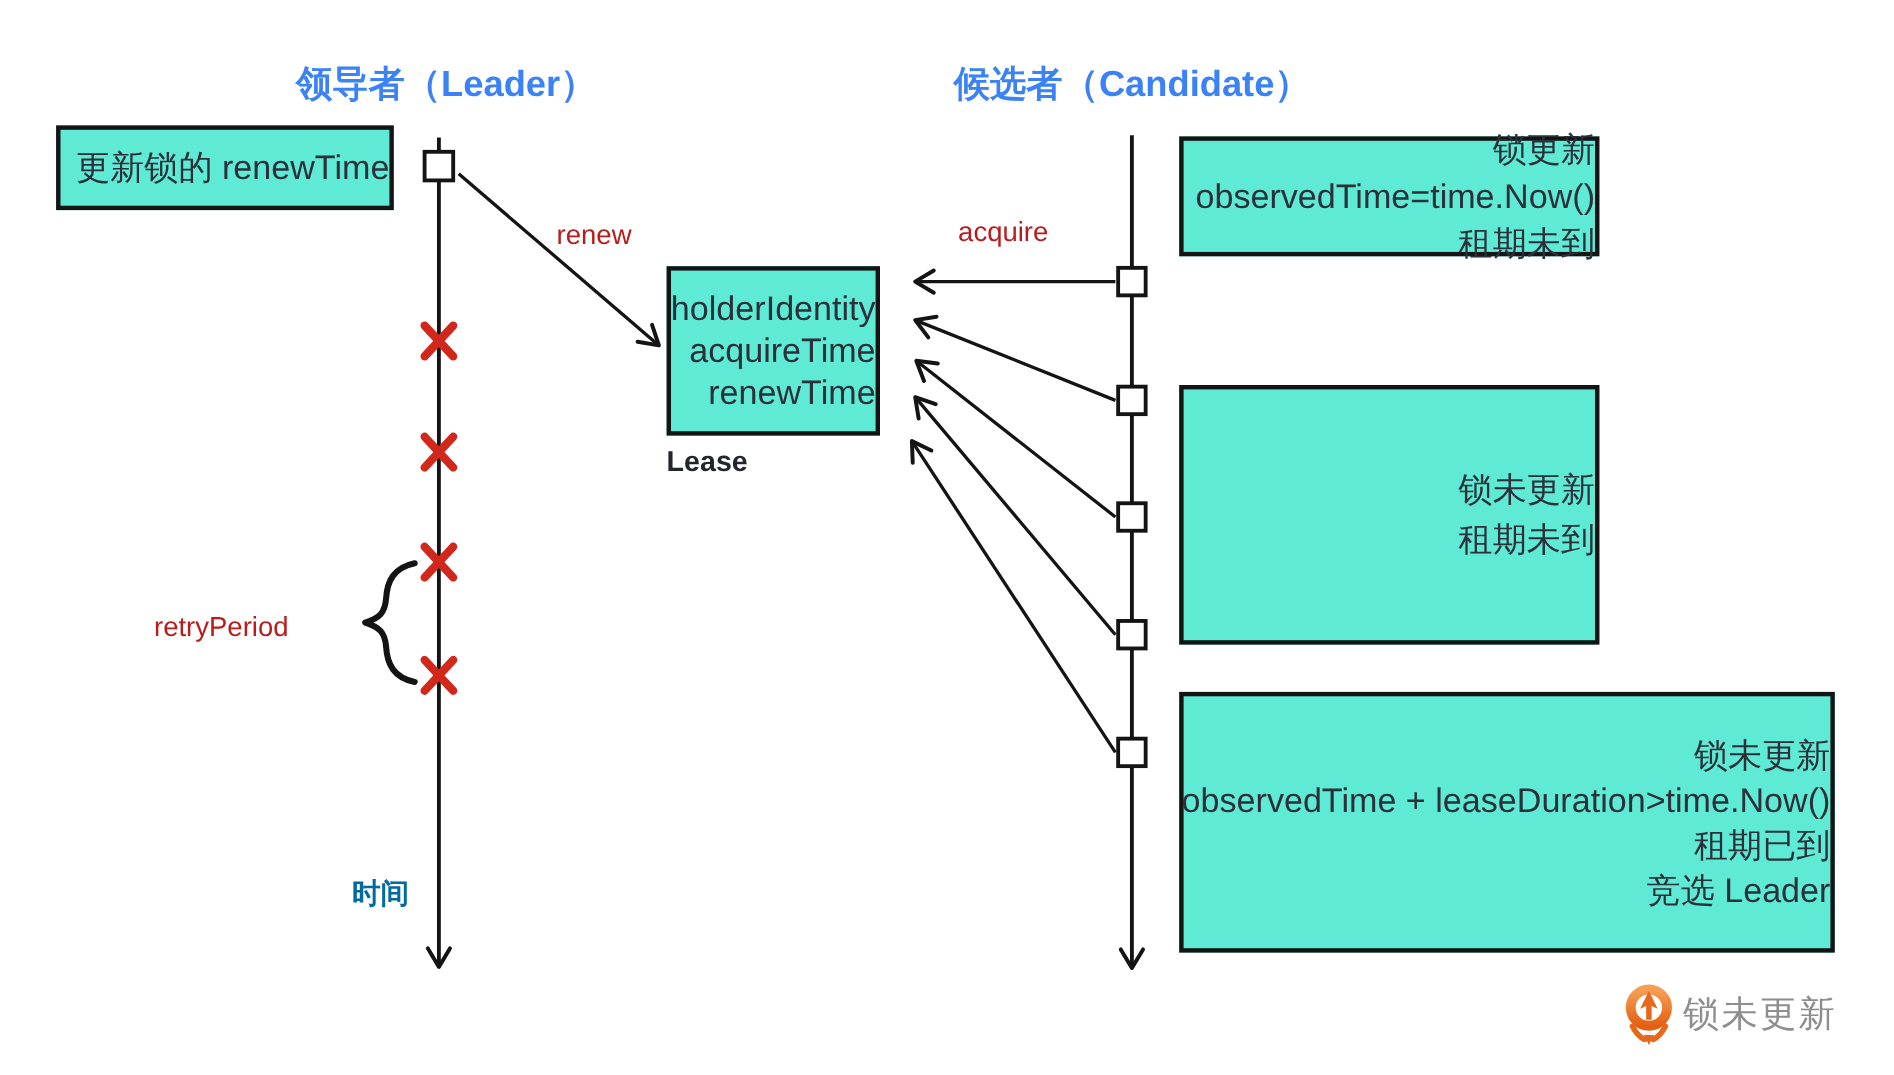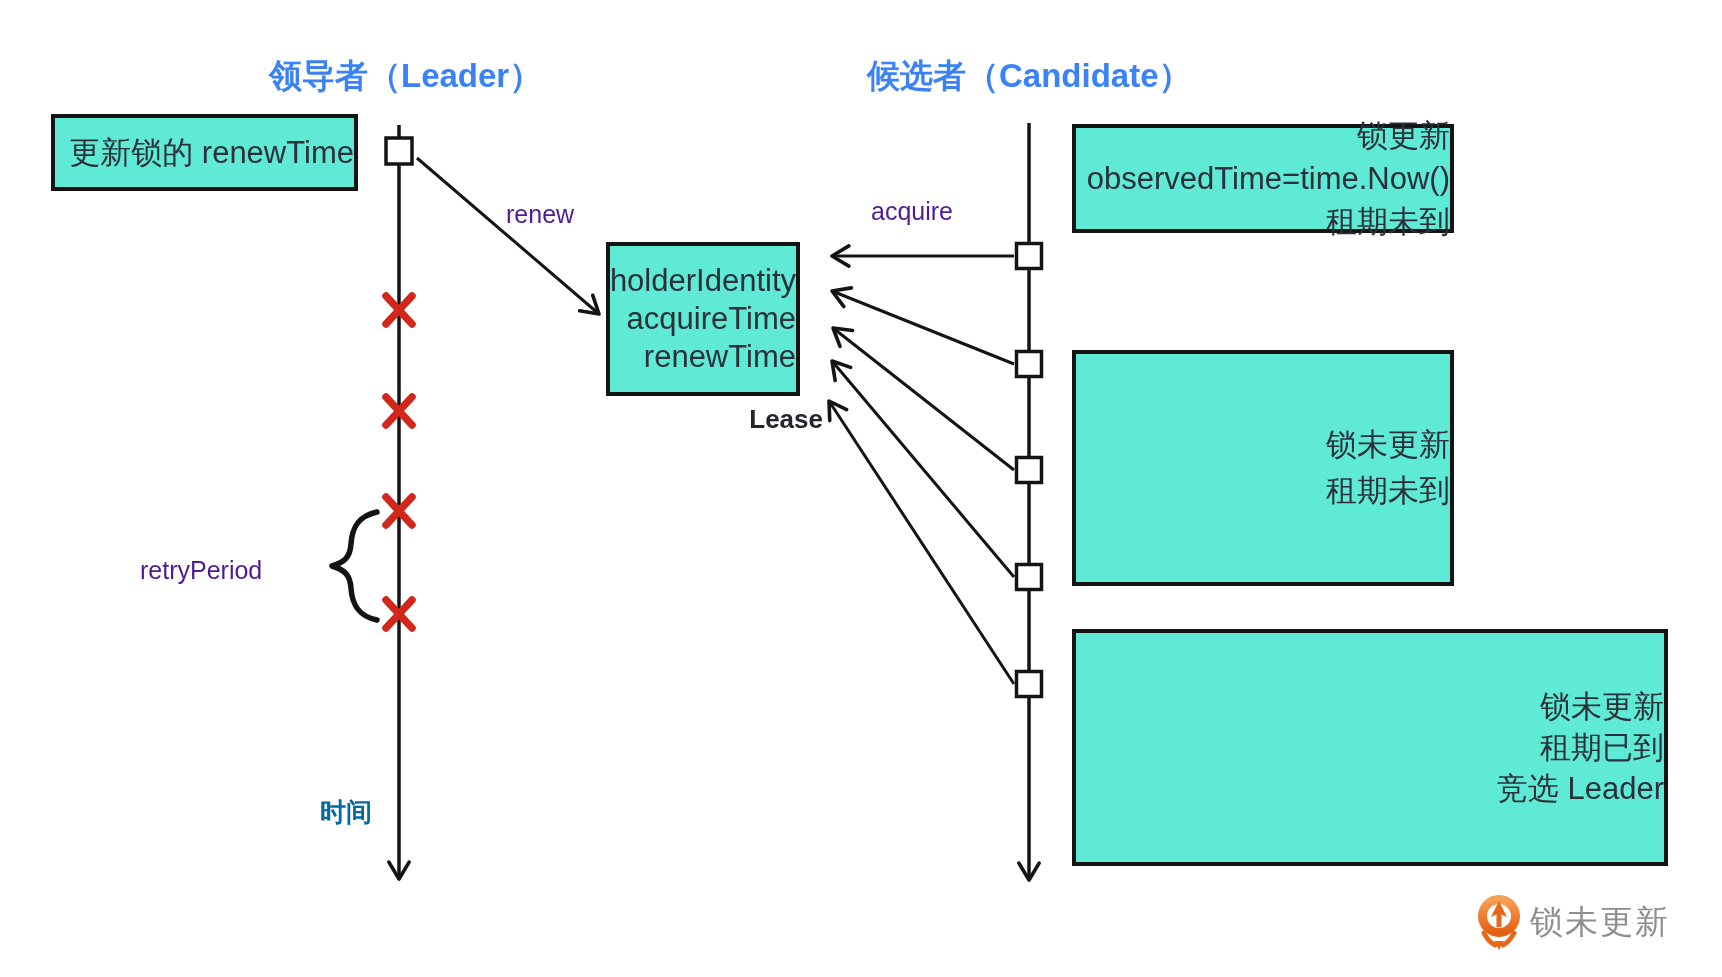--- a/index.html
+++ b/index.html
@@ -1,27 +1,27 @@
 <!DOCTYPE html>
 <html><head>
 <meta charset="utf-8">
 <style>
   html,body{margin:0;padding:0;background:#fff;}
   body{width:1722px;height:977px;position:relative;overflow:hidden;
        font-family:"Liberation Sans","DejaVu Sans",sans-serif;color:#22252a;}
   svg.art{position:absolute;left:0;top:0;z-index:1;}
   .txt{position:absolute;z-index:3;white-space:nowrap;}
   .title{font-size:33px;font-weight:700;color:#3b82f6;text-align:center;}
-  .glabel{font-size:25px;color:#4c1d95;}
+  .glabel{font-size:25px;color:#b91c1c;}
   .note{position:absolute;z-index:2;background:#5eead4;border:4px solid #141414;
         box-sizing:border-box;display:flex;flex-direction:column;justify-content:center;
         color:#2b303b;font-size:31px;align-items:flex-end;}
   .note > div{white-space:nowrap;}
   .bold{font-weight:700;color:#0369a1;}
-  .lease-caption{font-size:26px;font-weight:700;color:#23262c;text-align:right;}
+  .lease-caption{font-size:26px;font-weight:700;color:#23262c;text-align:left;}
   .logo{position:absolute;z-index:3;display:flex;align-items:center;}
   .logo-text{font-size:33px;color:#8e8e8e;letter-spacing:2px;margin-left:8px;}
 </style>
 </head>
 <body>
 
 <svg class="art" width="1722" height="977" viewBox="0 0 1722 977">
   <defs>
     <marker id="ah" viewBox="0 0 24 24" refX="19" refY="12" markerWidth="27" markerHeight="27" orient="auto" markerUnits="userSpaceOnUse">
       <polyline points="4,3 19,12 4,21" fill="none" stroke="#141414" stroke-width="3.2" stroke-linecap="round" stroke-linejoin="round"></polyline>
@@ -90,20 +90,21 @@
   <div>租期未到</div>
 </div>
 
 <div class="note" style="left:1072px;top:350px;width:382px;height:236px;padding-left:11px;line-height:46px;">
   <div>锁未更新</div>
   <div>租期未到</div>
 </div>
 
 <div class="note" style="left:1072px;top:629px;width:596px;height:237px;padding-left:11px;line-height:41px;">
   <div>锁未更新</div>
+  <div>observedTime + leaseDuration&gt;time.Now()</div>
   <div>租期已到</div>
   <div>竞选 Leader</div>
 </div>
 
 <div class="logo" style="left:1476px;top:892px;">
   <svg width="46" height="60" viewBox="0 0 46 60">
     <circle cx="23" cy="24" r="16.5" fill="none" stroke="url(#g2)" stroke-width="9"></circle>
     <defs>
       <linearGradient id="g2" x1="0" y1="0" x2="0" y2="1">
         <stop offset="0" stop-color="#f6a054"></stop>

